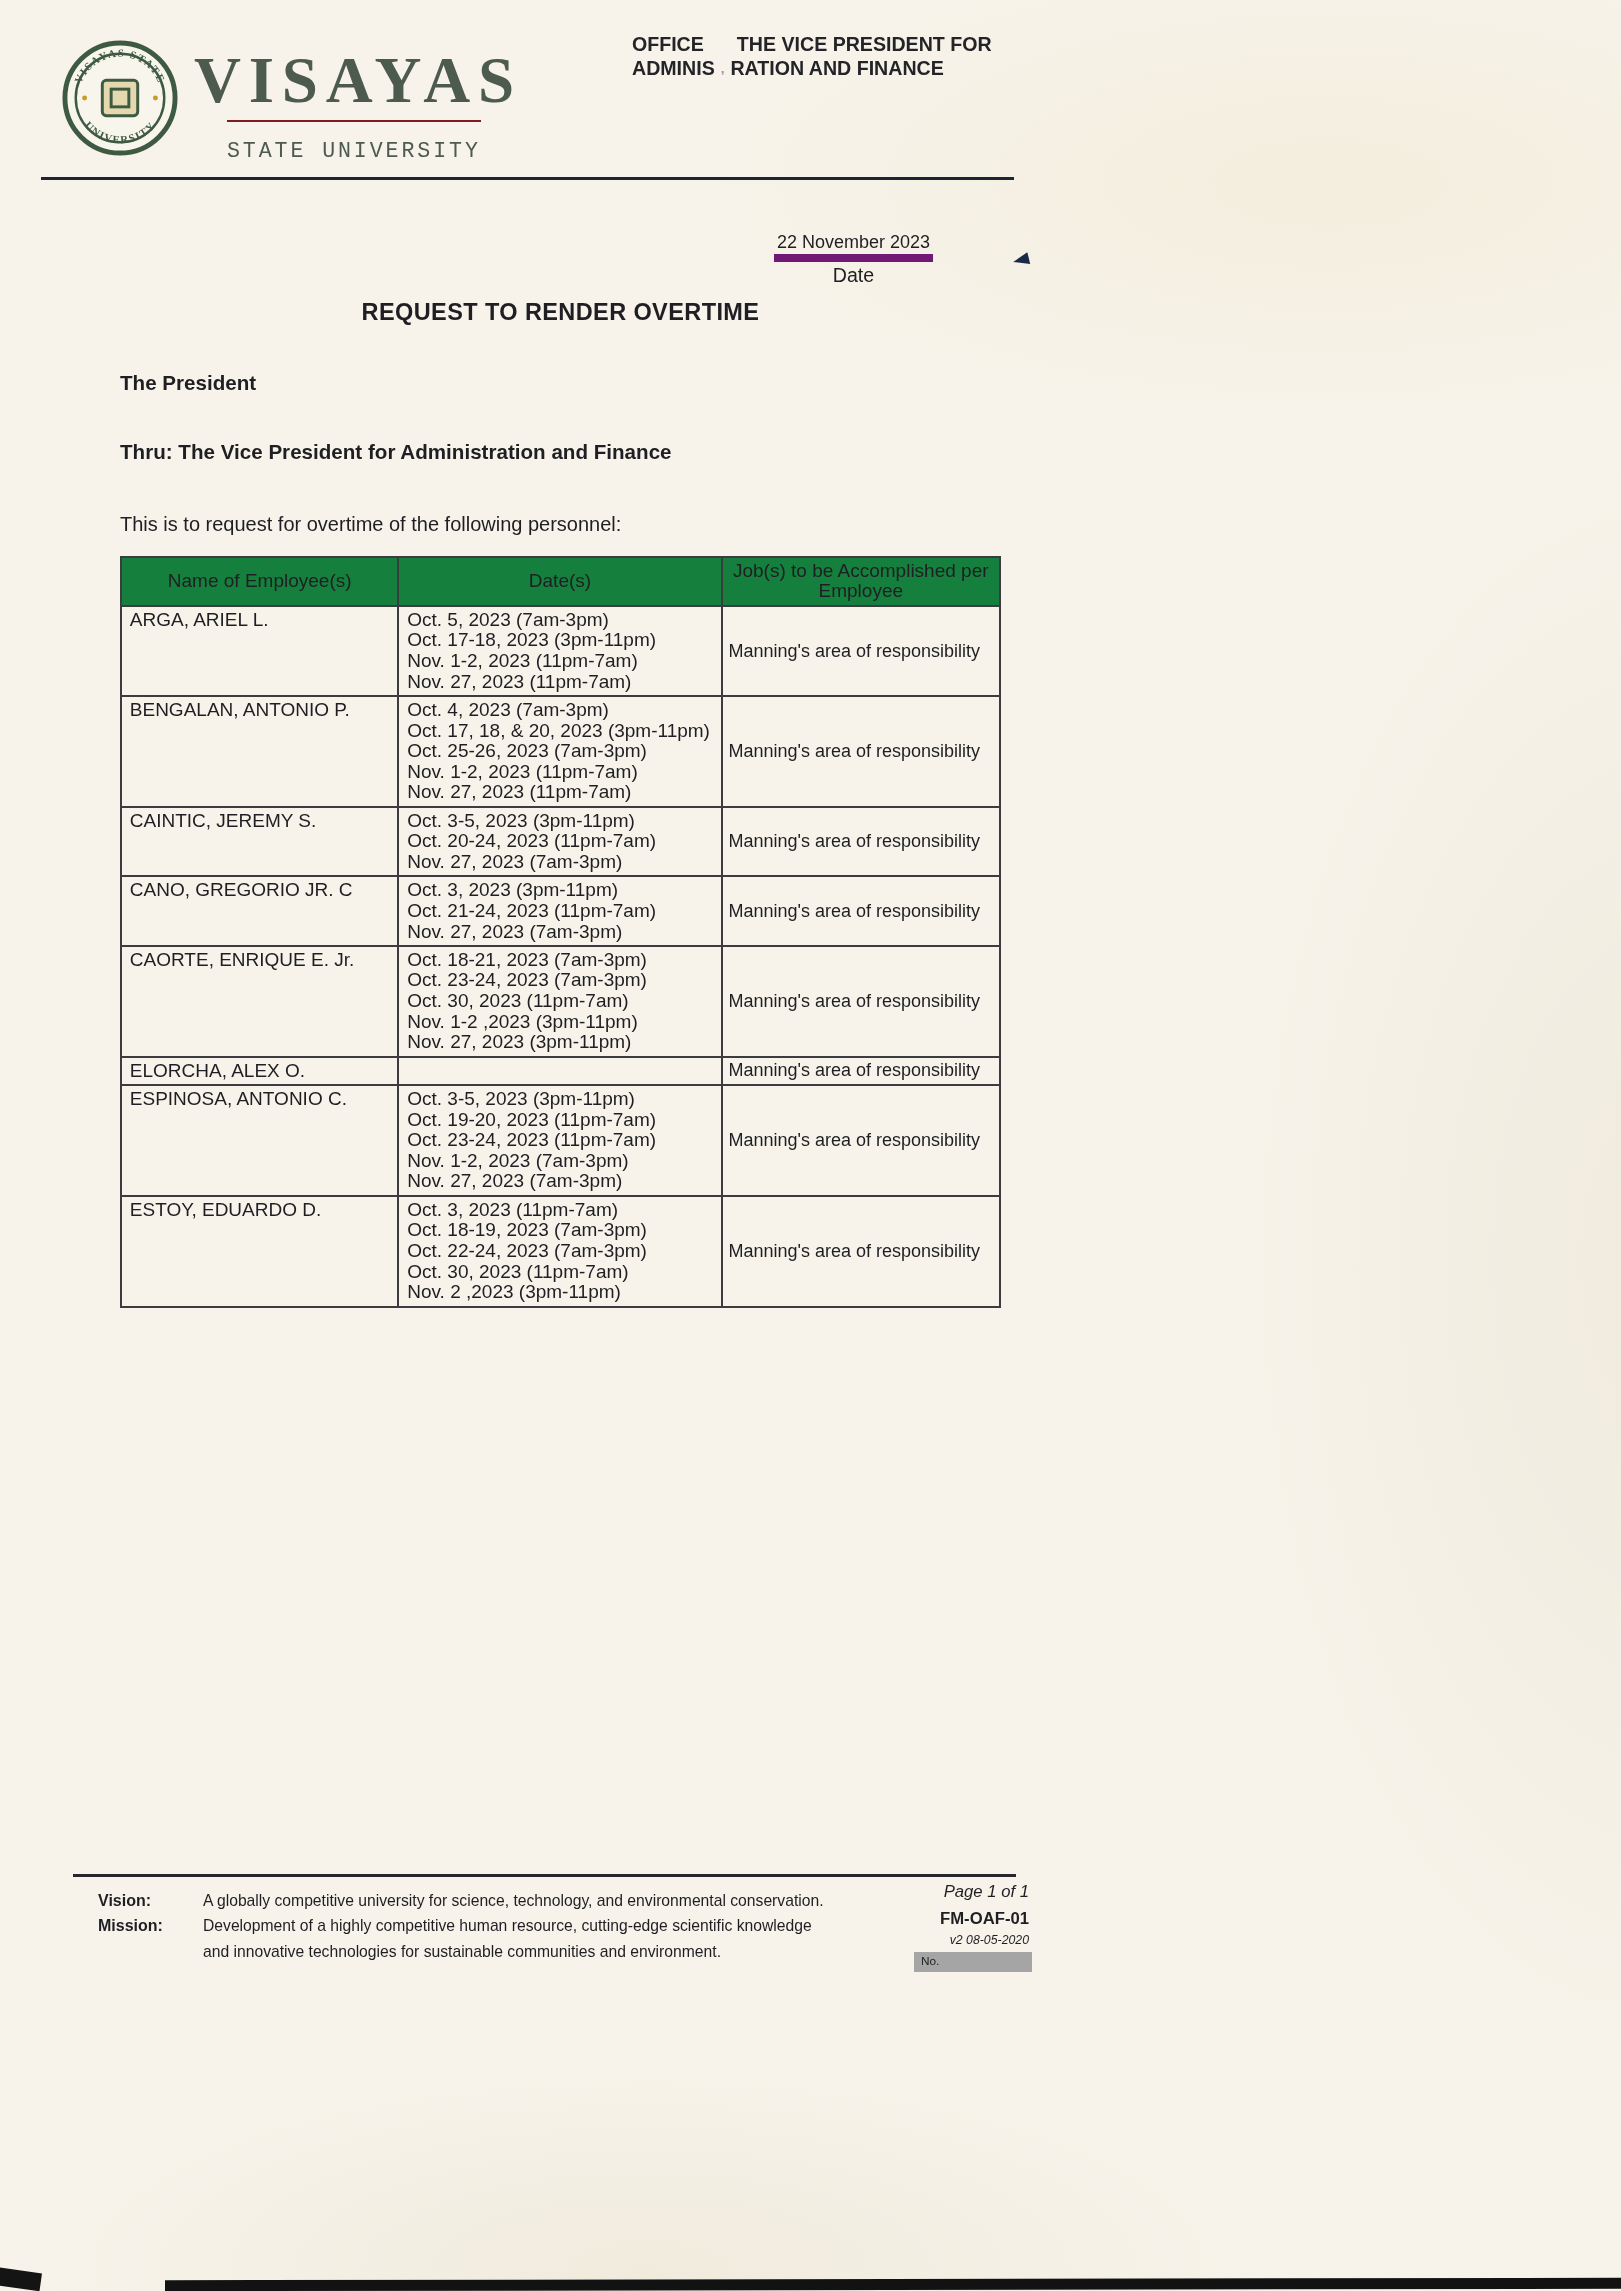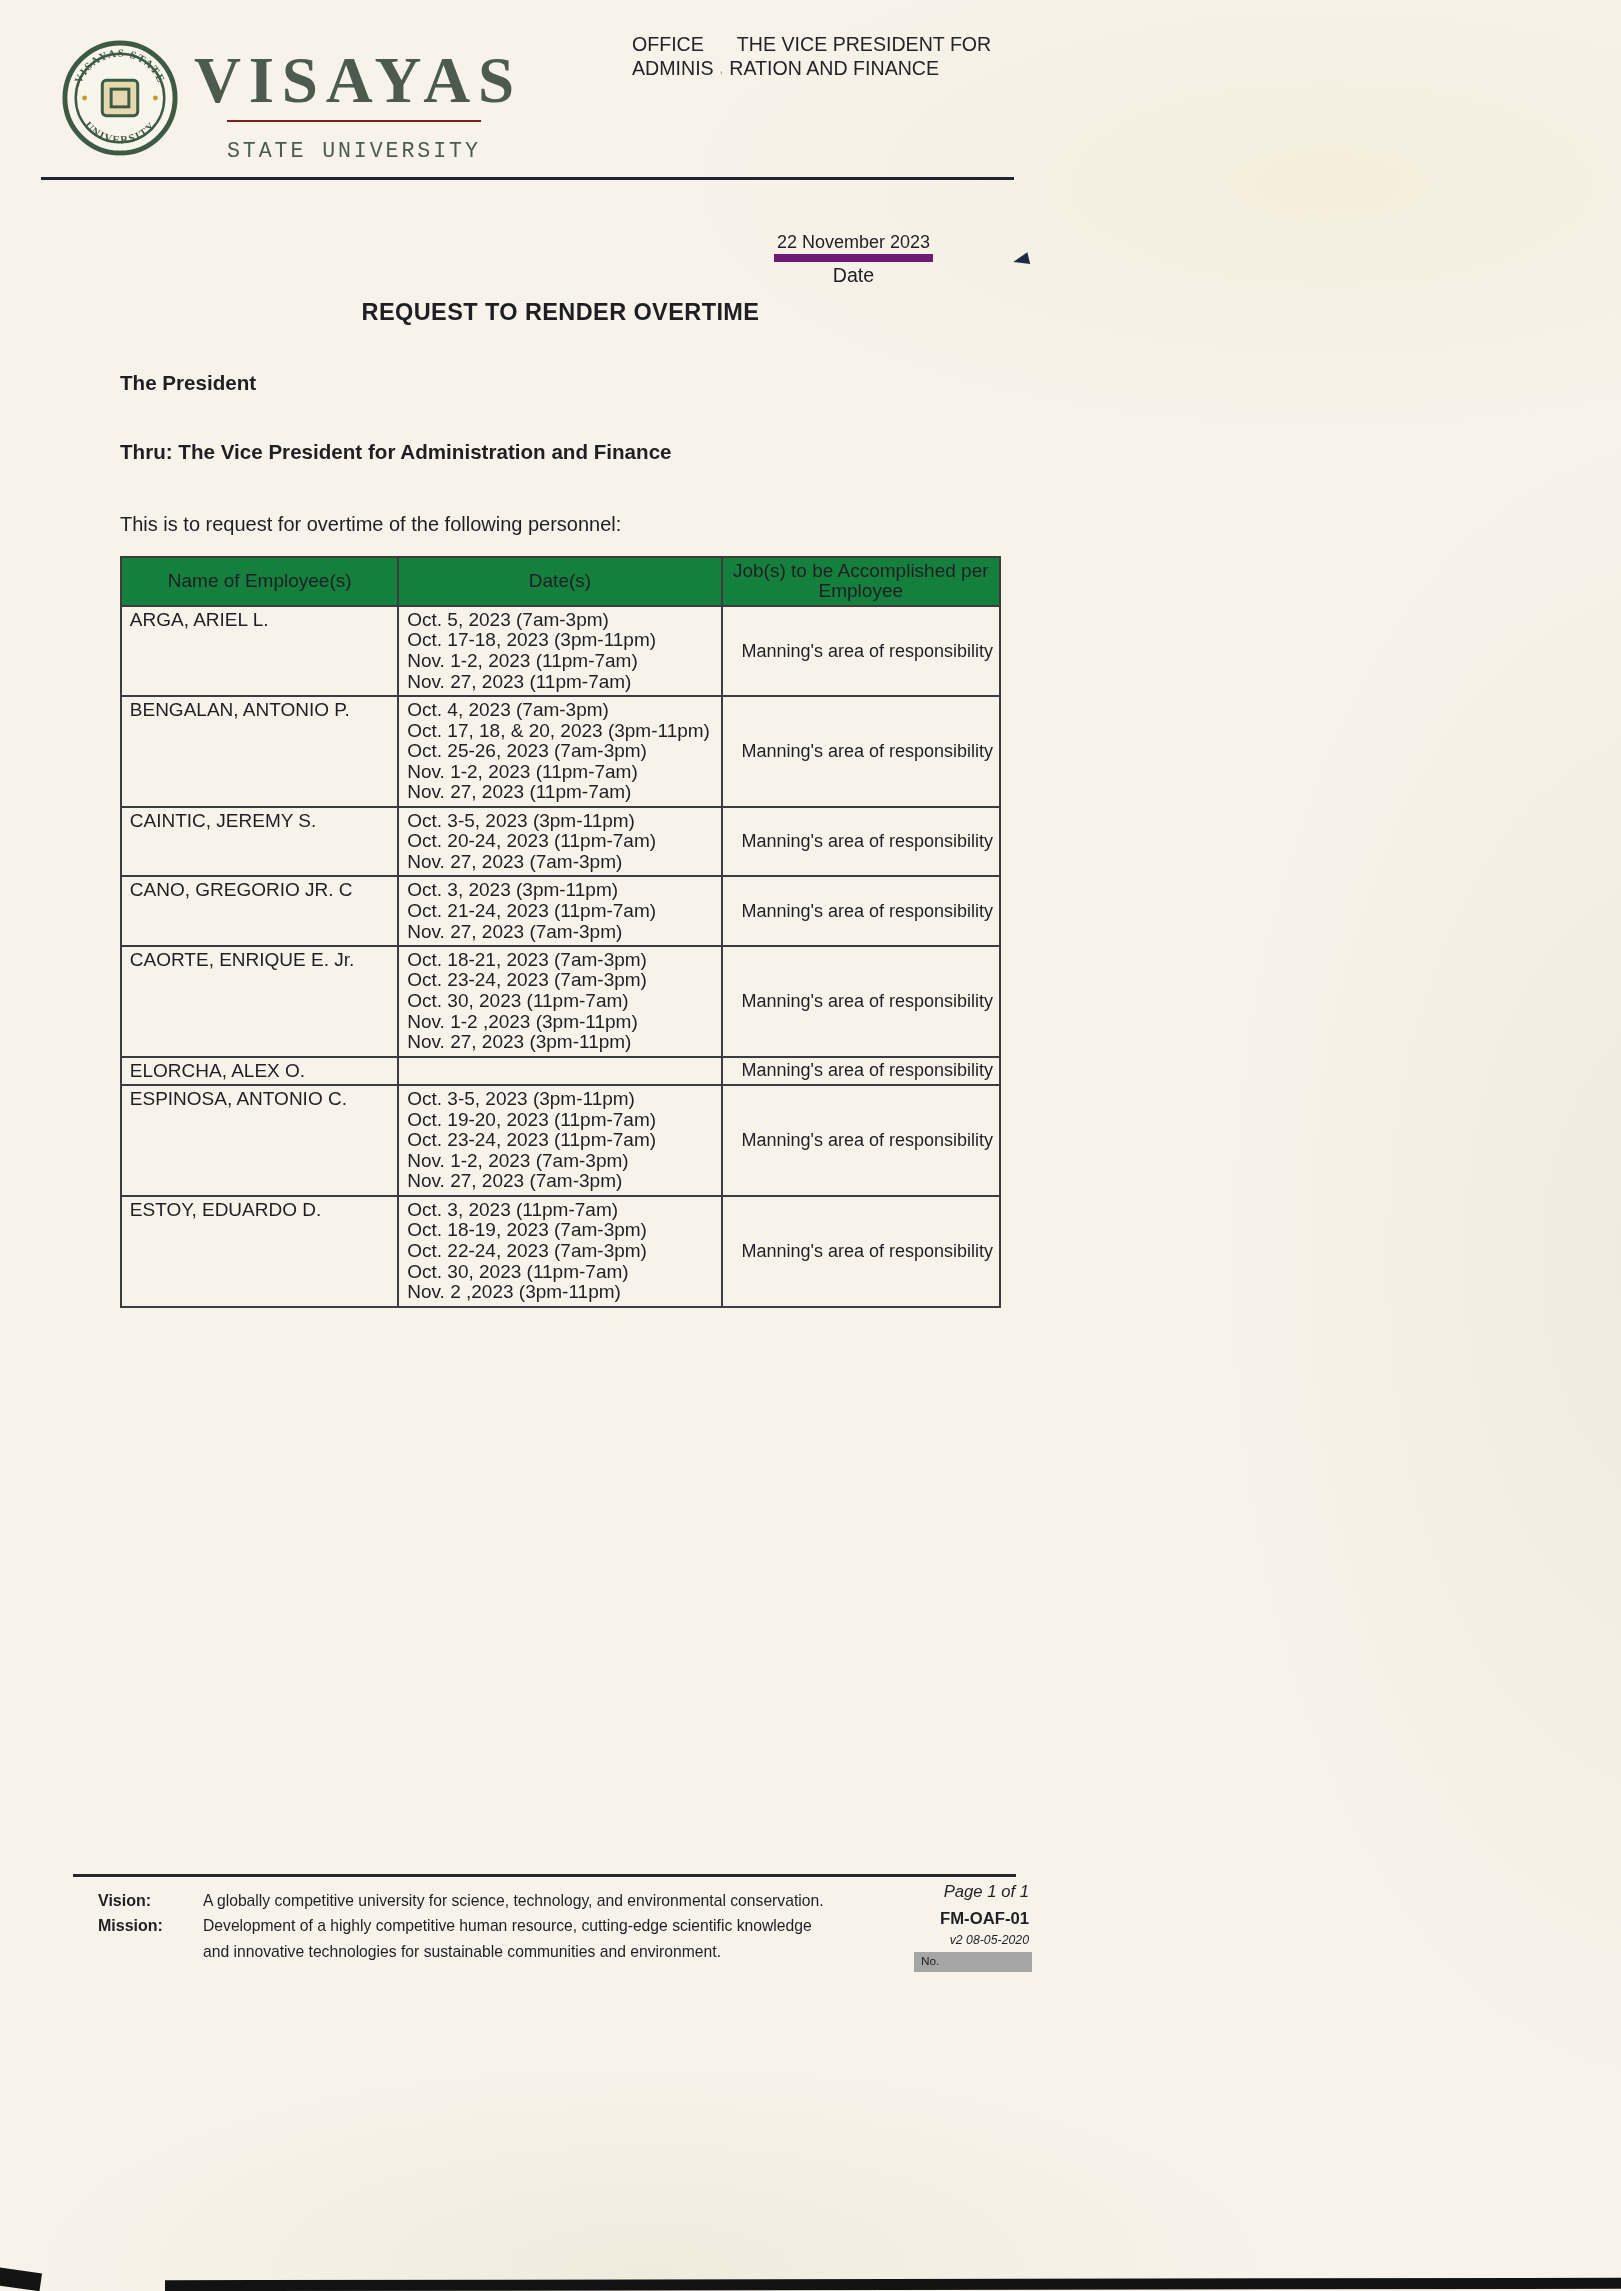--- a/index.html
+++ b/index.html
@@ -34,21 +34,21 @@
   .wordmark-sub {
     left:227px; top:120px;
     font-family:Liberation Mono, monospace;
     font-size:21.6px; letter-spacing:2.9px;
     color:#4d5b4e;
     border-top:2px solid #7f1d1d;
     padding-top:17px;
     display:inline-block;
   }
   .office { left:632px; top:33px; width:412px; }
-  .office-line { font-weight:normal; font-size:19.6px; line-height:23.5px; color:#242428; }
+  .office-line { font-weight:bold; font-size:19.6px; line-height:23.5px; color:#242428; }
   .gap1 { display:inline-block; width:33px; }
   .gap2 { display:inline-block; width:15.7px; text-align:center; color:#9a9aa0; font-size:13.7px; vertical-align:top; }
   .office-contact { margin-top:3.9px; font-size:15.7px; line-height:19.6px; color:#26262a; }
   .header-rule { left:41px; top:177px; width:973px; height:2.9px; background:#1d2433; }
 
   
   .date-block { left:753px; top:232px; width:201px; text-align:center; }
   .date-value { display:inline-block; font-size:18px; border-bottom:8px solid #701a75; padding:0 2.9px 1px; }
   .date-label { font-size:19.6px; margin-top:2px; }
   .artifact-arrow {
@@ -74,21 +74,21 @@
   .ot-table th, .ot-table td { border:2px solid #3b3b40; }
   .ot-table th {
     background:#15803d;
     font-weight:normal;
     padding:2.9px 5.9px;
     line-height:20.6px;
     text-align:center;
   }
   td.cell-name { width:275px; vertical-align:top; padding:2.9px 7.8px; line-height:20.6px; }
   td.cell-dates { width:319px; vertical-align:top; padding:2.9px 7.8px; line-height:20.6px; white-space:pre; }
-  td.cell-job { width:276px; vertical-align:middle; padding:2px 5.9px; font-size:18px; white-space:nowrap;text-align:right; }
+  td.cell-job { width:276px; vertical-align:middle; padding:2px 5.9px; font-size:18px; white-space:nowrap; }
 
   
   .footer-rule { left:73px; top:1874px; width:943px; height:2.9px; background:#26262c; }
   .f-label { left:98px; font-size:16px; font-weight:bold; }
   .f-text { left:203px; font-size:15.7px; width:706px; }
   .f-right { left:882px; width:147px; text-align:right; }
   .pg { top:1882px; font-style:italic; font-size:16.7px; }
   .fc { top:1909px; font-weight:bold; font-size:16.7px; }
   .fv { top:1933px; font-style:italic; font-size:12.3px; }
   .no-box {

